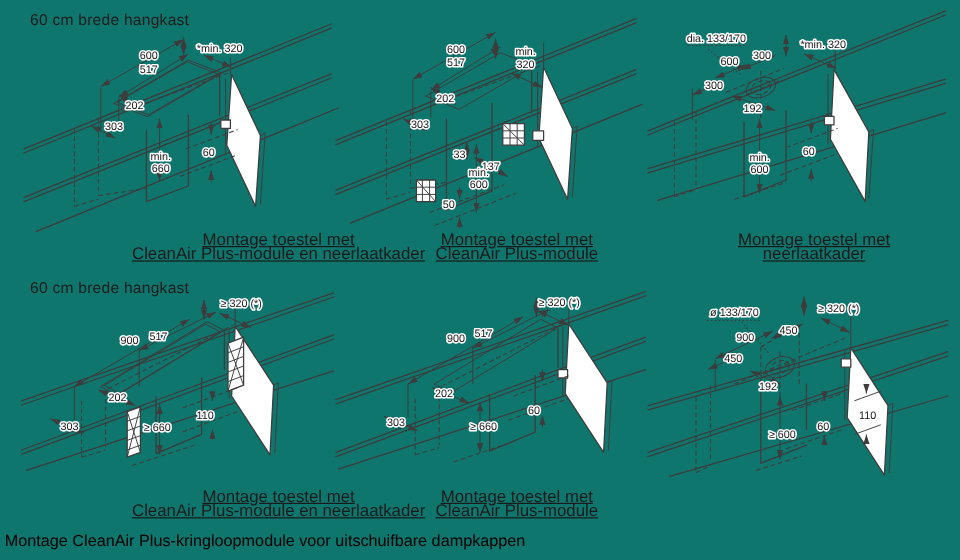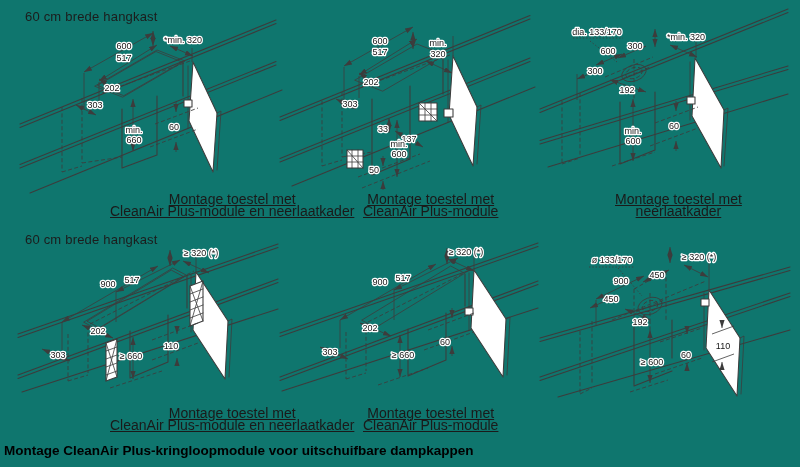--- a/index.html
+++ b/index.html
@@ -1,21 +1,21 @@
 <!DOCTYPE html>
 <html><head>
 <meta charset="utf-8">
 <style>
   html,body{margin:0;padding:0;background:#fff;}
   .stage{position:relative;width:800px;height:467px;background:#0f766e;overflow:hidden;
          font-family:"Liberation Sans",sans-serif;text-align:center;}
   .stage svg{position:absolute;left:0;top:0;}
   .heading{position:absolute;font-size:13px;color:#1c1c1c;letter-spacing:.2px;white-space:nowrap;}
   .caption{position:absolute;font-size:14px;line-height:12px;color:#1a1a1a;white-space:nowrap;text-decoration:underline;}
-  .pagetitle{position:absolute;font-size:13.5px;font-weight:bold;color:#000;white-space:nowrap;}
+  .pagetitle{position:absolute;font-size:13.5px;font-weight:normal;color:#000;white-space:nowrap;}
   
   .ln{fill:none;stroke:#3c3c3c;stroke-width:1.05;stroke-linecap:round;stroke-linejoin:round;}
   .th{stroke-width:.8;}
   .da{fill:none;stroke:#3c3c3c;stroke-width:.85;stroke-dasharray:4 2.4;}
   .dt{fill:none;stroke:#3c3c3c;stroke-width:.85;stroke-dasharray:1.4 1.9;}
   .dm{fill:none;stroke:#3c3c3c;stroke-width:.8;}
   .wh{fill:#fff;stroke:#3c3c3c;stroke-width:1.05;stroke-linejoin:round;}
   text.dl{font-family:"Liberation Sans",sans-serif;font-size:9px;fill:#161616;text-anchor:middle;
           paint-order:stroke;stroke:#fff;stroke-width:2.6px;stroke-linejoin:round;}
 </style>

